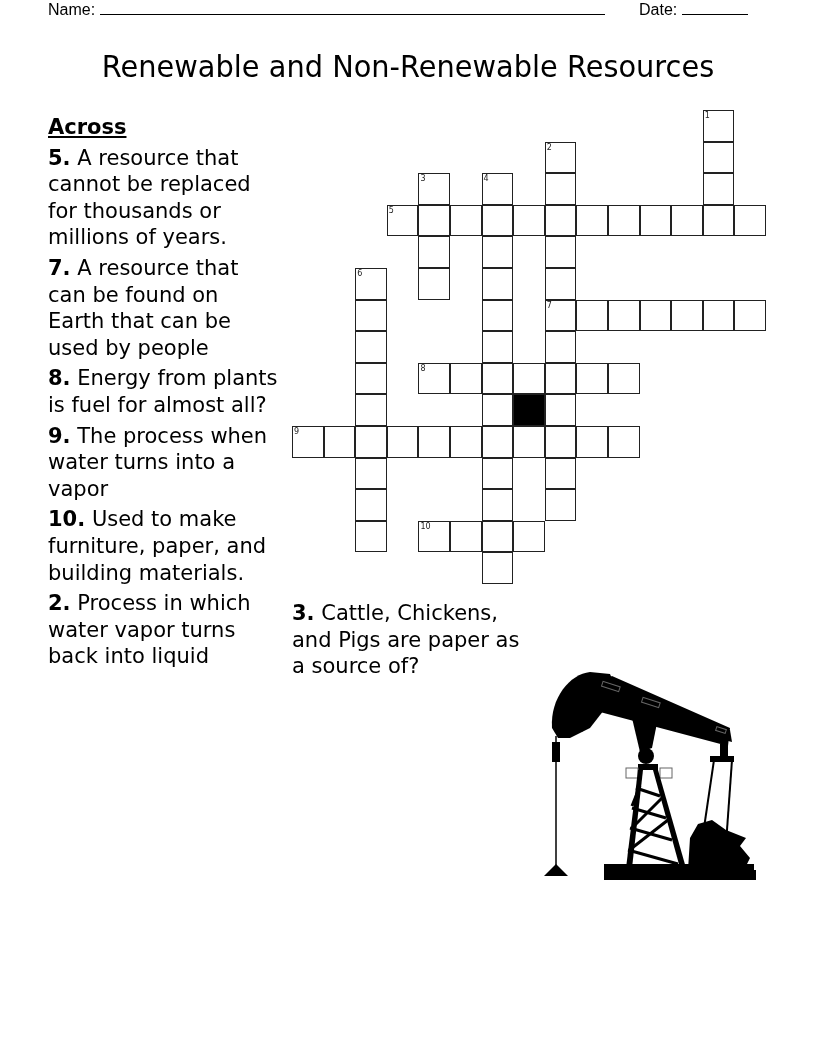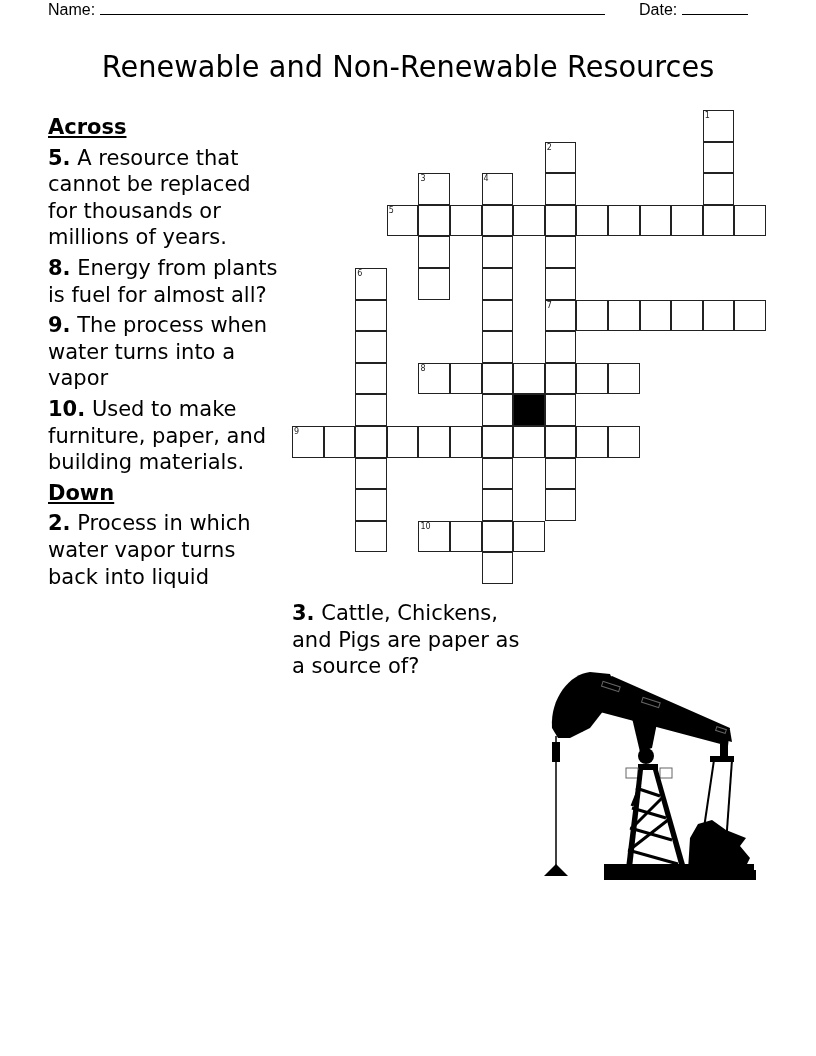--- a/index.html
+++ b/index.html
@@ -29,24 +29,24 @@
 </div>
 <div class="hdr hdr-date">
   <span>Date:</span><span class="line" style="width:66px"></span>
 </div>
 
 <div class="title">Renewable and Non-Renewable Resources</div>
 
 <div class="clues clues-left">
   <span class="sect">Across</span>
   <span class="clue"><span class="num">5.</span><span> A resource that cannot be replaced for thousands or millions of years.</span></span>
+  <span class="clue"><span class="num">7.</span><span> A resource that can be found on Earth that can be used by people</span></span>
   <span class="clue"><span class="num">8.</span><span> Energy from plants is fuel for almost all?</span></span>
   <span class="clue"><span class="num">9.</span><span> The process when water turns into a vapor</span></span>
   <span class="clue"><span class="num">10.</span><span> Used to make furniture, paper, and building materials.</span></span>
-  <span class="sect">Down</span>
   <span class="clue"><span class="num">2.</span><span> Process in which water vapor turns back into liquid</span></span>
 </div>
 
 <div class="clues clues-right">
   <span class="clue"><span class="num">3.</span><span> Cattle, Chickens, and Pigs are paper as a source of?</span></span>
 </div>
 
 <div class="grid" id="grid">
     <div class="cell" style="left: 702.8px; top: 110px;">
       <span class="n">1</span>

